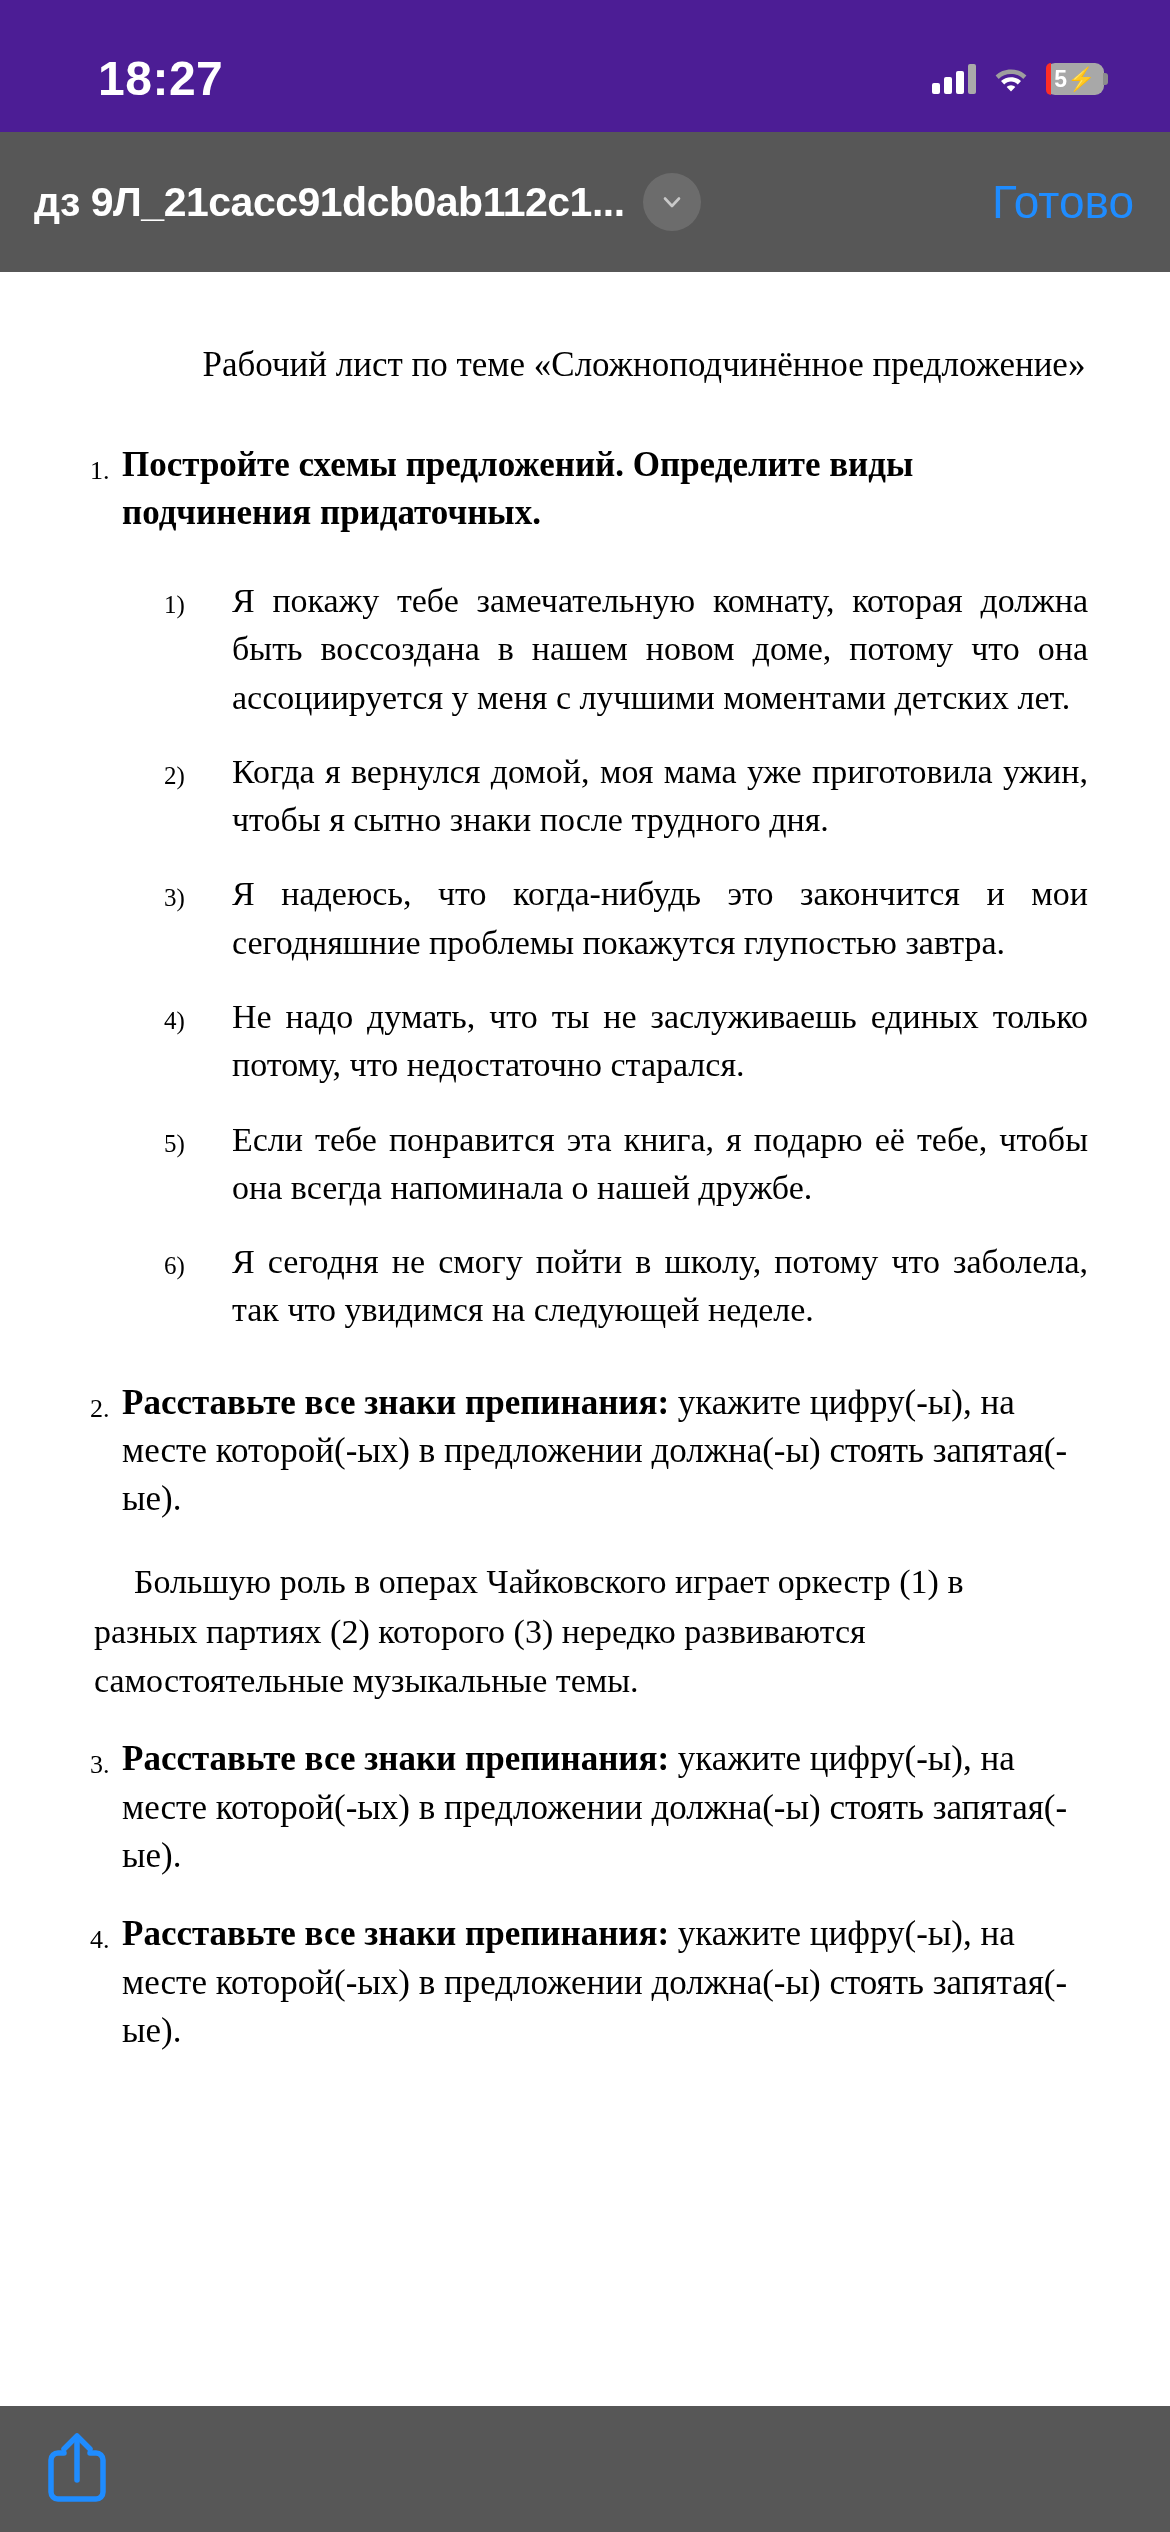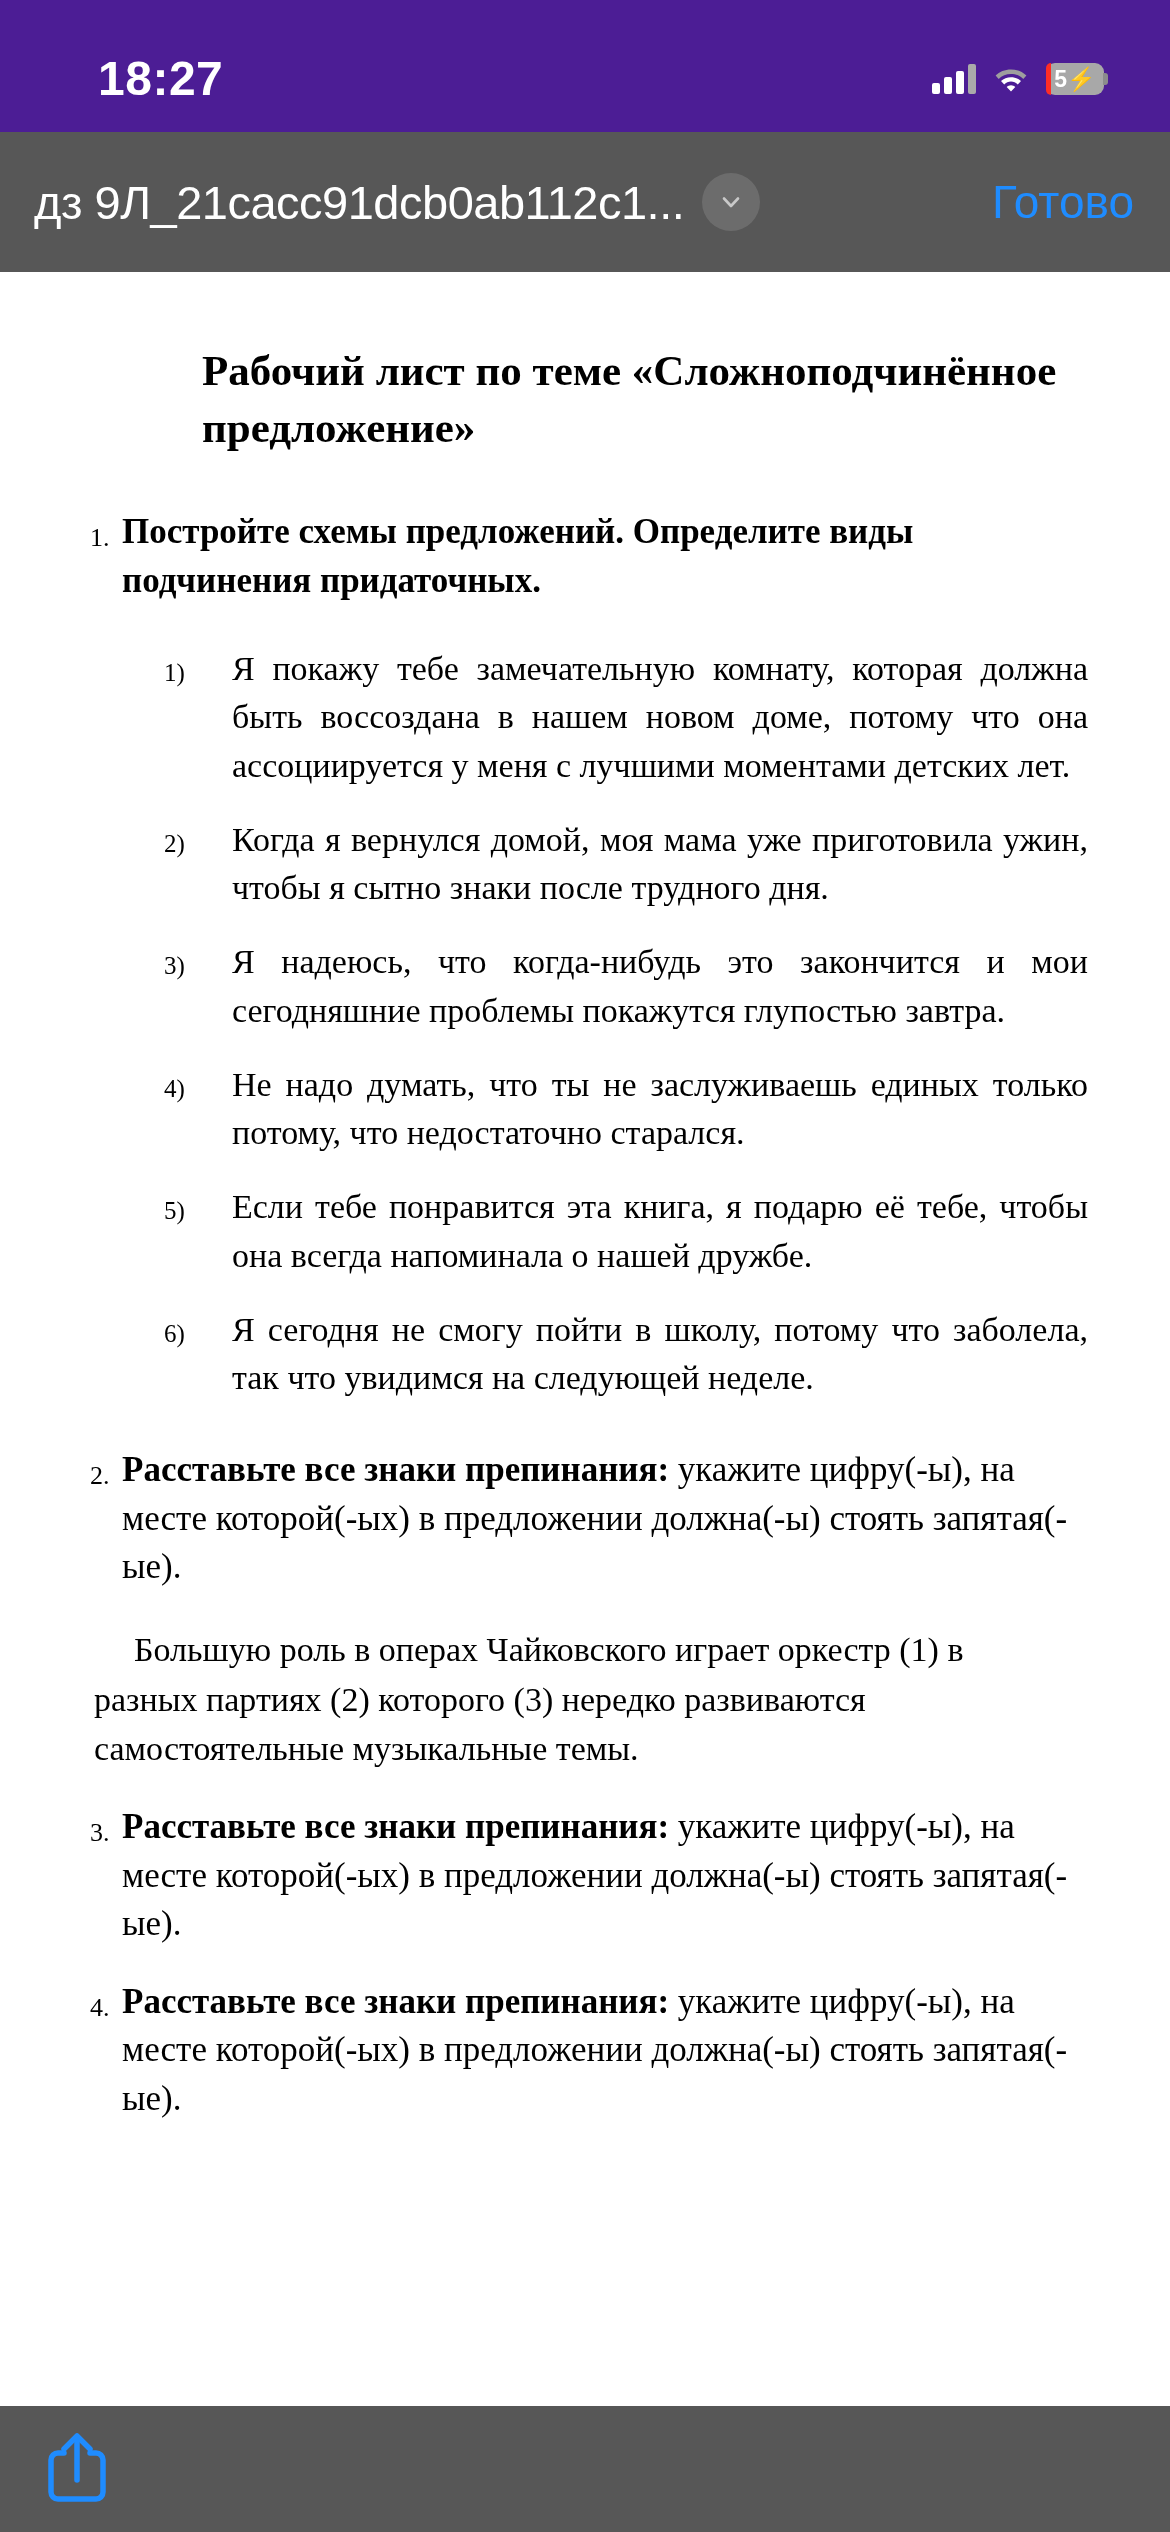--- a/index.html
+++ b/index.html
@@ -113,22 +113,22 @@
     top: 132px; left: 0;
     width: 1170px;
     height: 140px;
     background: #575757;
     display: flex;
     align-items: center;
     padding: 0 36px 0 34px;
   }
   .nav-title {
     color: #ffffff;
-    font-size: 47px;
-    font-weight: 400;
+    font-size: 41px;
+    font-weight: 700;
     white-space: nowrap;
     overflow: hidden;
     letter-spacing: -0.5px;
     max-width: 700px;
     text-overflow: ellipsis;
   }
   .chevron-btn {
     margin-left: 18px;
     width: 58px; height: 58px;
     border-radius: 50%;
@@ -157,23 +157,23 @@
     background: #ffffff;
     overflow: hidden;
   }
   .doc-page {
     padding: 70px 72px 0 72px;
     font-family: "Liberation Serif", "DejaVu Serif", serif;
     color: #000000;
   }
 
   .doc-title {
-    text-align: left;
-    font-weight: bold;
-    font-size: 43px;
+    text-align: center;
+    font-weight: normal;
+    font-size: 35px;
     line-height: 1.33;
     margin: 0 12px 52px 130px;
   }
 
   
   .task {
     display: flex;
     align-items: flex-start;
     margin: 0 4px 0 18px;
     font-size: 35px;

